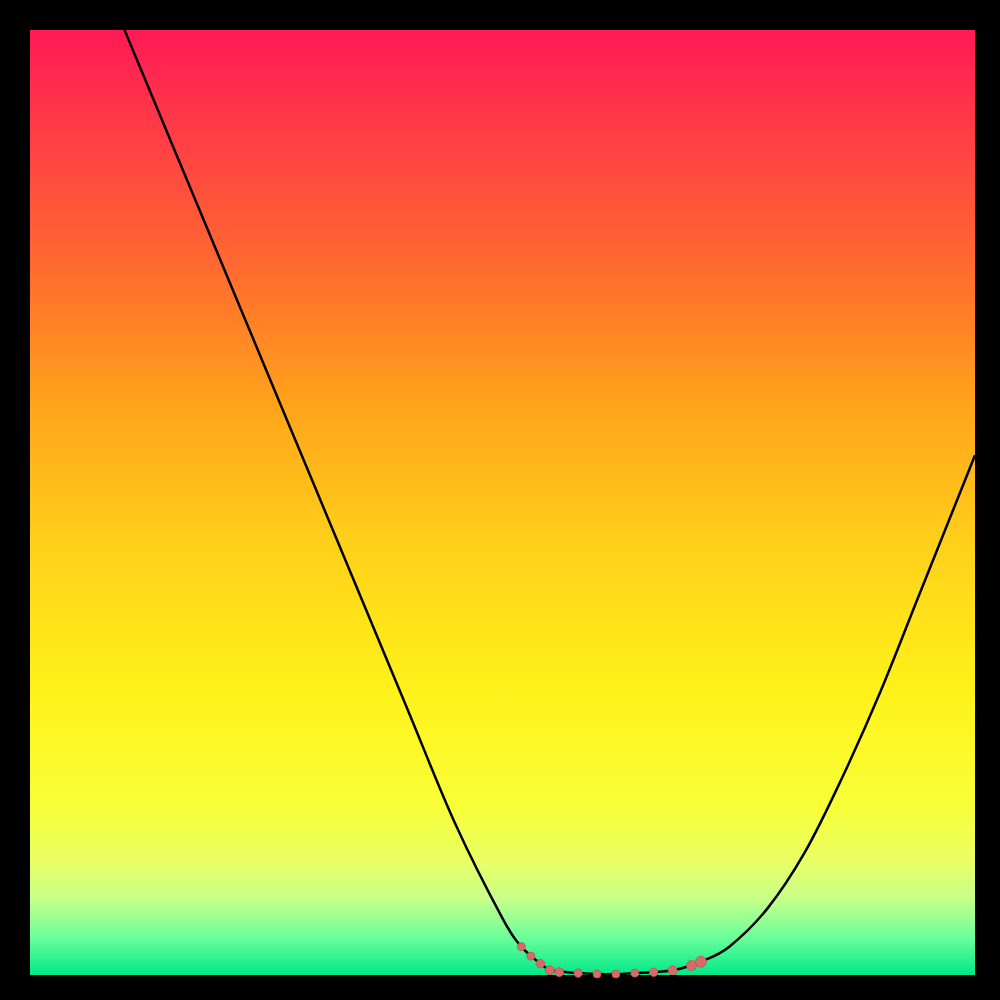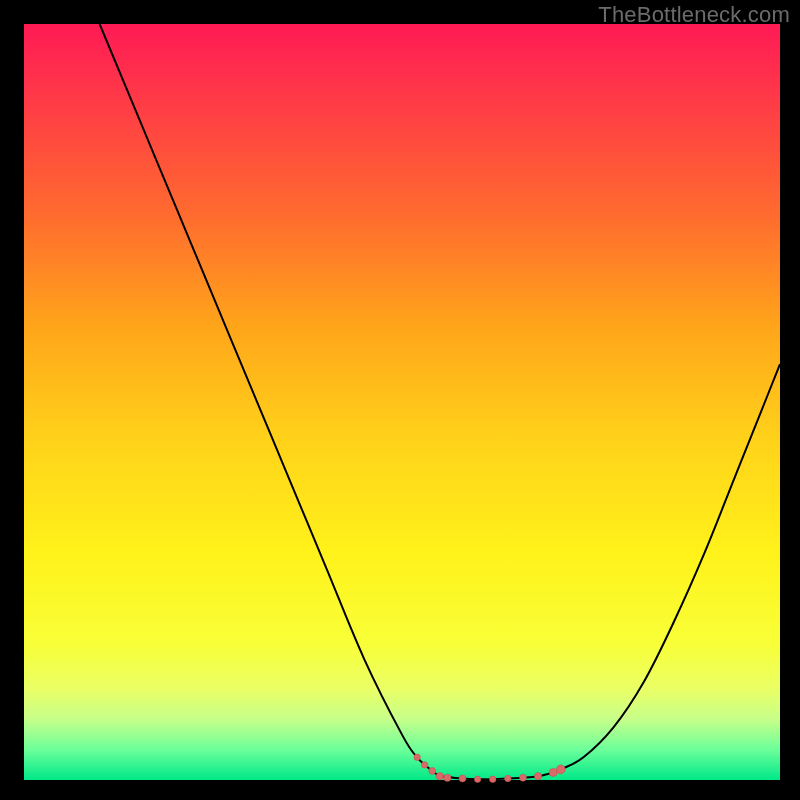--- a/index.html
+++ b/index.html
@@ -52,21 +52,20 @@
     font-size: 22px;
     font-weight: 500;
     letter-spacing: 0.2px;
     user-select: none;
   }
 </style>
 </head>
 <body>
 
 <div class="frame">
-  <div class="watermark">TheBottleneck.com</div>
   <div class="plot">
     <svg class="curves" viewBox="0 0 756 756" preserveAspectRatio="none">
       <path id="left-curve" fill="none" stroke-width="2" d="M 75.60000000000001,0 C 82.40400000000001,16.329600000000003 99.79199999999999,58.060800000000036 113.39999999999999,90.72000000000003 C 127.008,123.37920000000003 137.592,148.78079999999994 151.20000000000002,181.43999999999994 C 164.80800000000002,214.09919999999994 175.392,239.50079999999997 189,272.15999999999997 C 202.608,304.81919999999997 213.19199999999998,330.2208 226.79999999999998,362.88 C 240.408,395.5392 250.99199999999996,420.94079999999997 264.59999999999997,453.59999999999997 C 278.20799999999997,486.25919999999996 288.79200000000003,511.66079999999994 302.40000000000003,544.3199999999999 C 316.00800000000004,576.9792 326.592,605.1024 340.2,635.04 C 353.808,664.9775999999999 368.4744,692.9495999999999 378,710.64 C 387.5256,728.3304 387.6768,726.7881600000001 393.12,733.32 C 398.5632,739.85184 404.1576,743.526 408.24,746.928 C 412.3224,750.33 414.4392,751.2674400000001 415.8,752.22" stroke="#000000"></path>
       <path id="floor-curve" fill="none" stroke-width="2" d="M 415.8,752.22 C 419.8824,752.62824 431.676,753.9436800000001 438.47999999999996,754.488 C 445.28399999999993,755.03232 448.1568,755.10792 453.59999999999997,755.244 C 459.04319999999996,755.38008 463.2768,755.38008 468.71999999999997,755.244 C 474.16319999999996,755.10792 478.39680000000004,754.76016 483.84000000000003,754.488 C 489.2832,754.2158400000001 493.51680000000005,754.14024 498.96000000000004,753.732 C 504.4032,753.32376 508.63680000000005,753.17256 514.08,752.22 C 519.5232,751.2674400000001 525.1175999999999,749.6647200000001 529.1999999999999,748.44 C 533.2823999999999,747.21528 535.3992,745.96032 536.76,745.416" stroke="#000000"></path>
       <path id="right-curve" fill="none" stroke-width="2" d="M 536.76,745.416 C 540.8424,743.2387200000001 549.9143999999999,740.9404800000001 559.4399999999999,733.32 C 568.9656,725.69952 578.7936000000001,716.6880000000001 589.6800000000001,703.08 C 600.5664,689.472 609.0336,676.7712 619.92,657.72 C 630.8063999999999,638.6688 639.2736,620.3736 650.16,597.24 C 661.0464,574.1064 669.5136,555.0552 680.4,529.2 C 691.2864,503.3448 699.7536,480.816 710.64,453.59999999999997 C 721.5264,426.38399999999996 732.7152,398.412 740.88,378 C 749.0448,357.588 753.2784,347.004 756,340.2" stroke="#000000"></path>
       <g id="markers">
           <circle cx="393.12" cy="733.32" r="3.2" fill="#d96a6a" stroke="#c94f4f" stroke-width="0.6"></circle>
           <circle cx="400.68" cy="740.88" r="3.2" fill="#d96a6a" stroke="#c94f4f" stroke-width="0.6"></circle>
           <circle cx="408.24" cy="746.928" r="3.4" fill="#d96a6a" stroke="#c94f4f" stroke-width="0.6"></circle>
           <circle cx="415.8" cy="752.22" r="3.6" fill="#d96a6a" stroke="#c94f4f" stroke-width="0.6"></circle>

